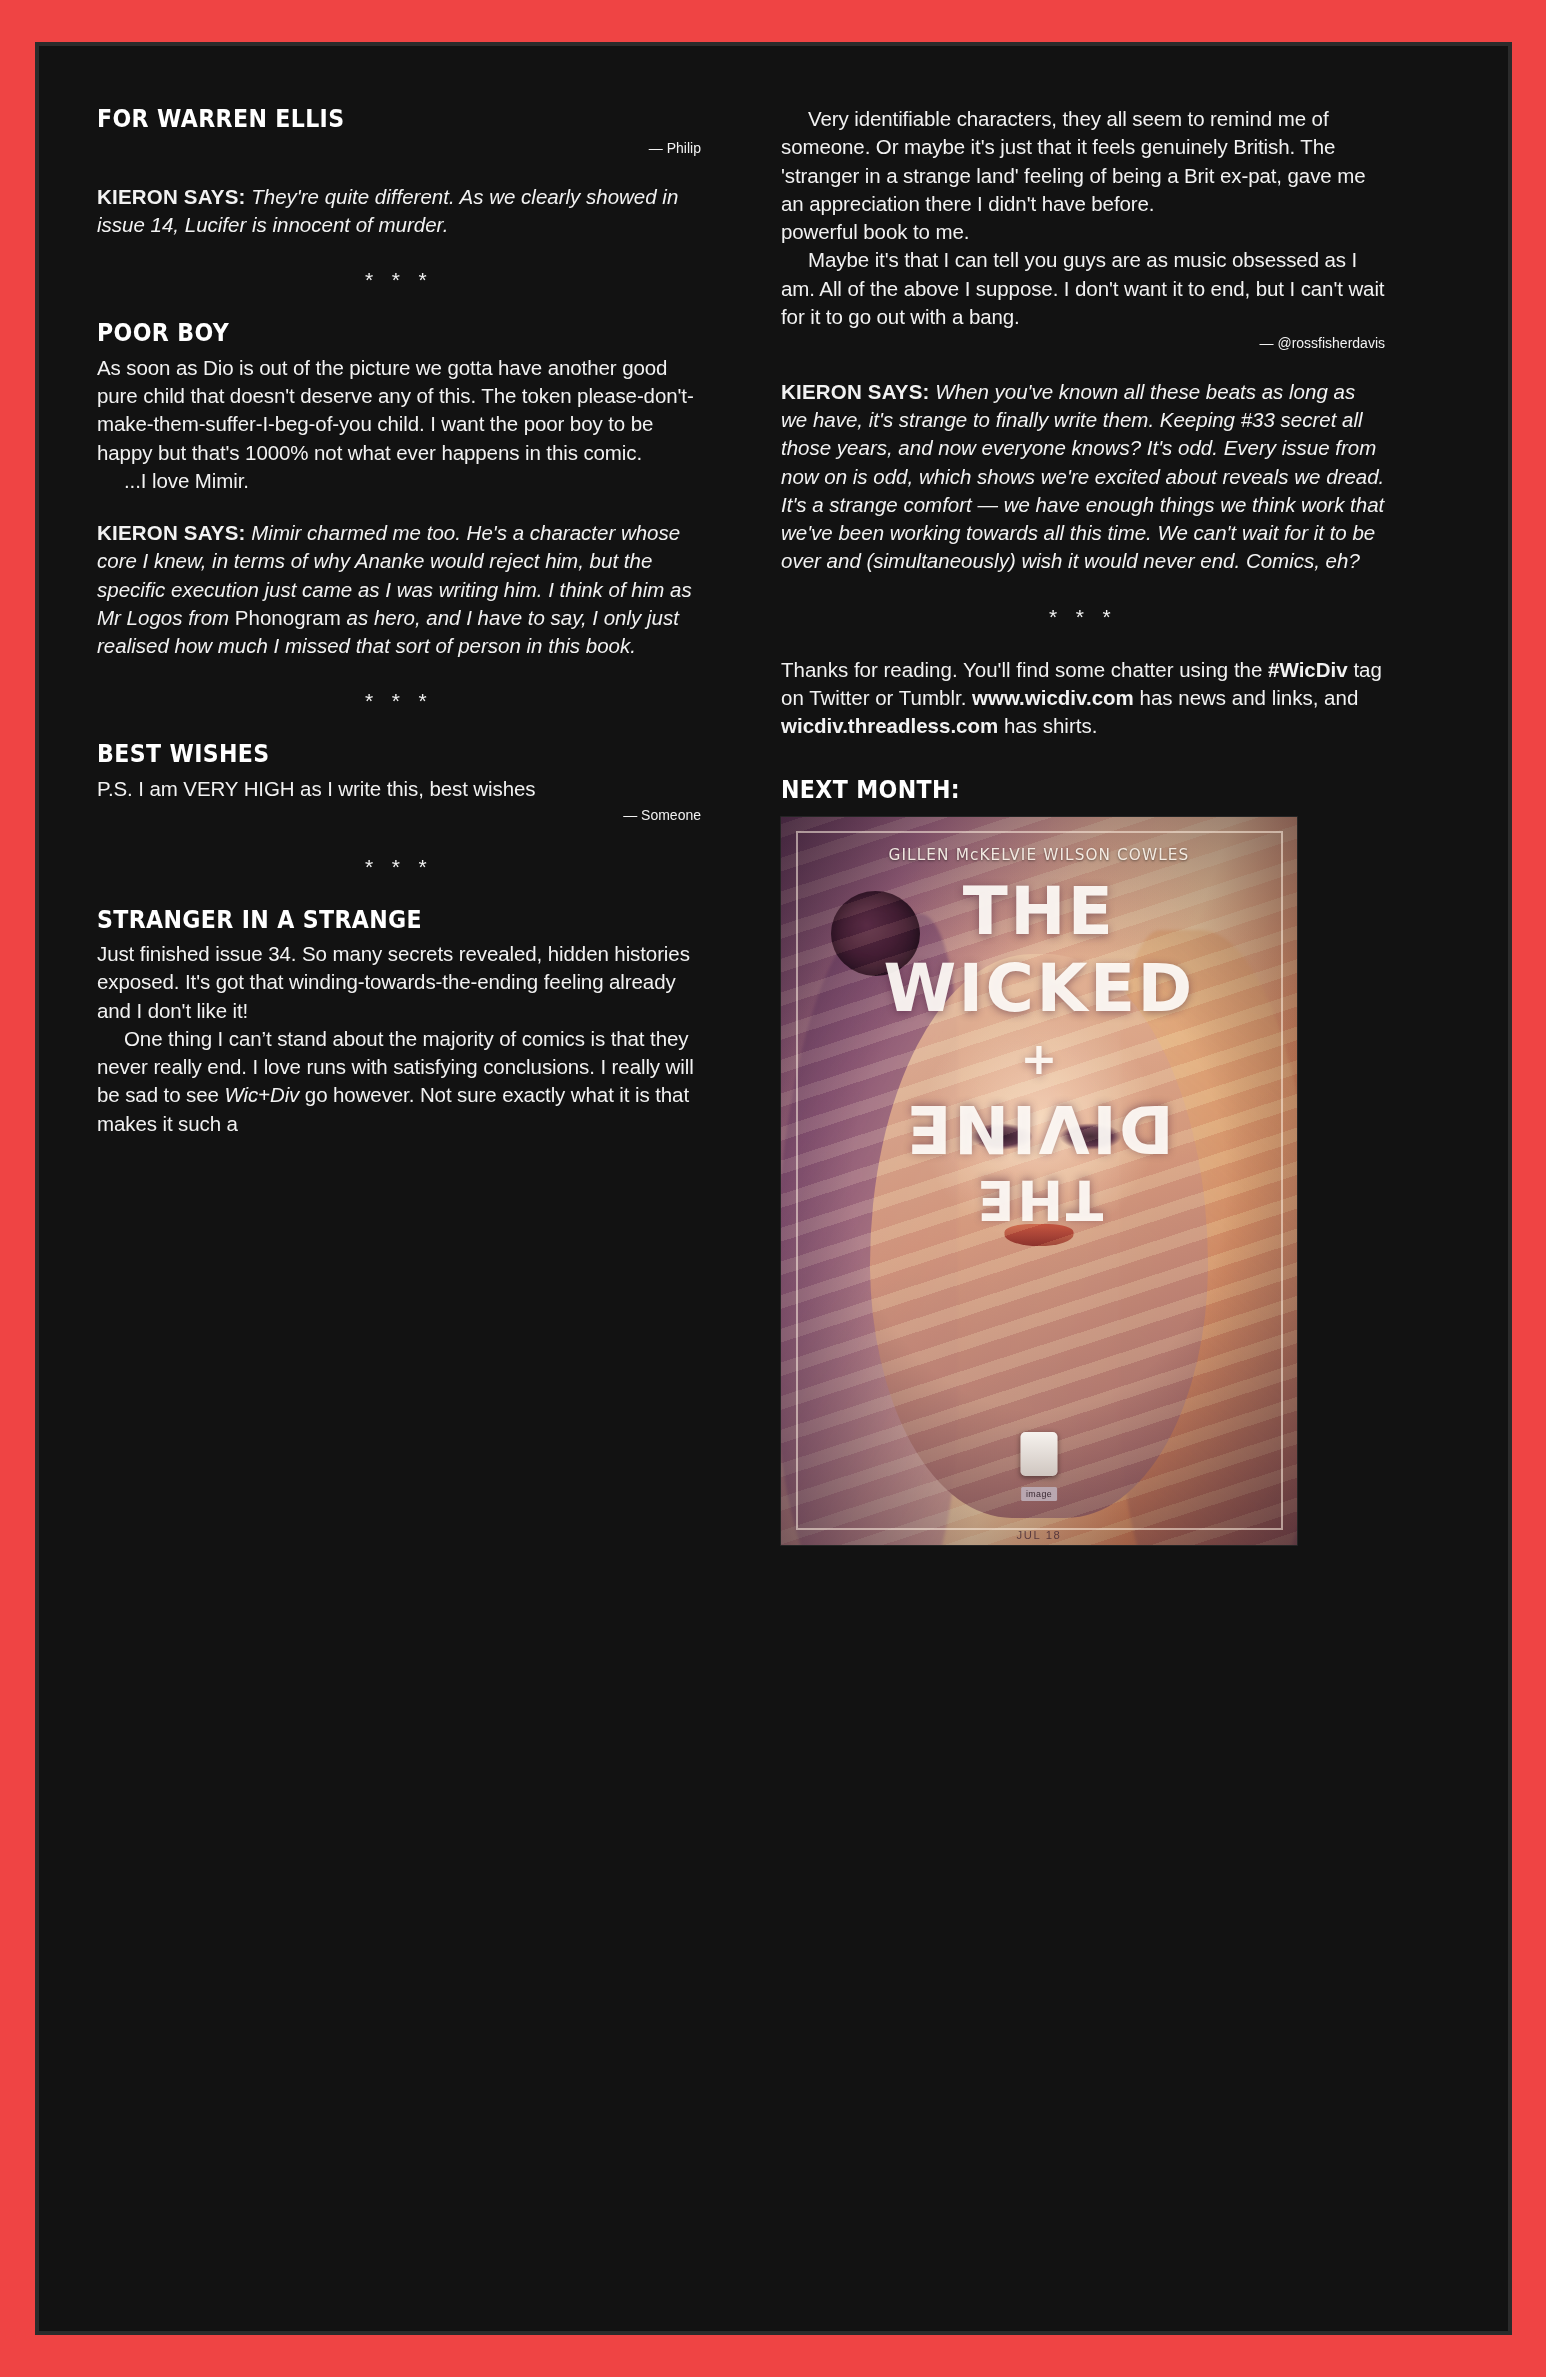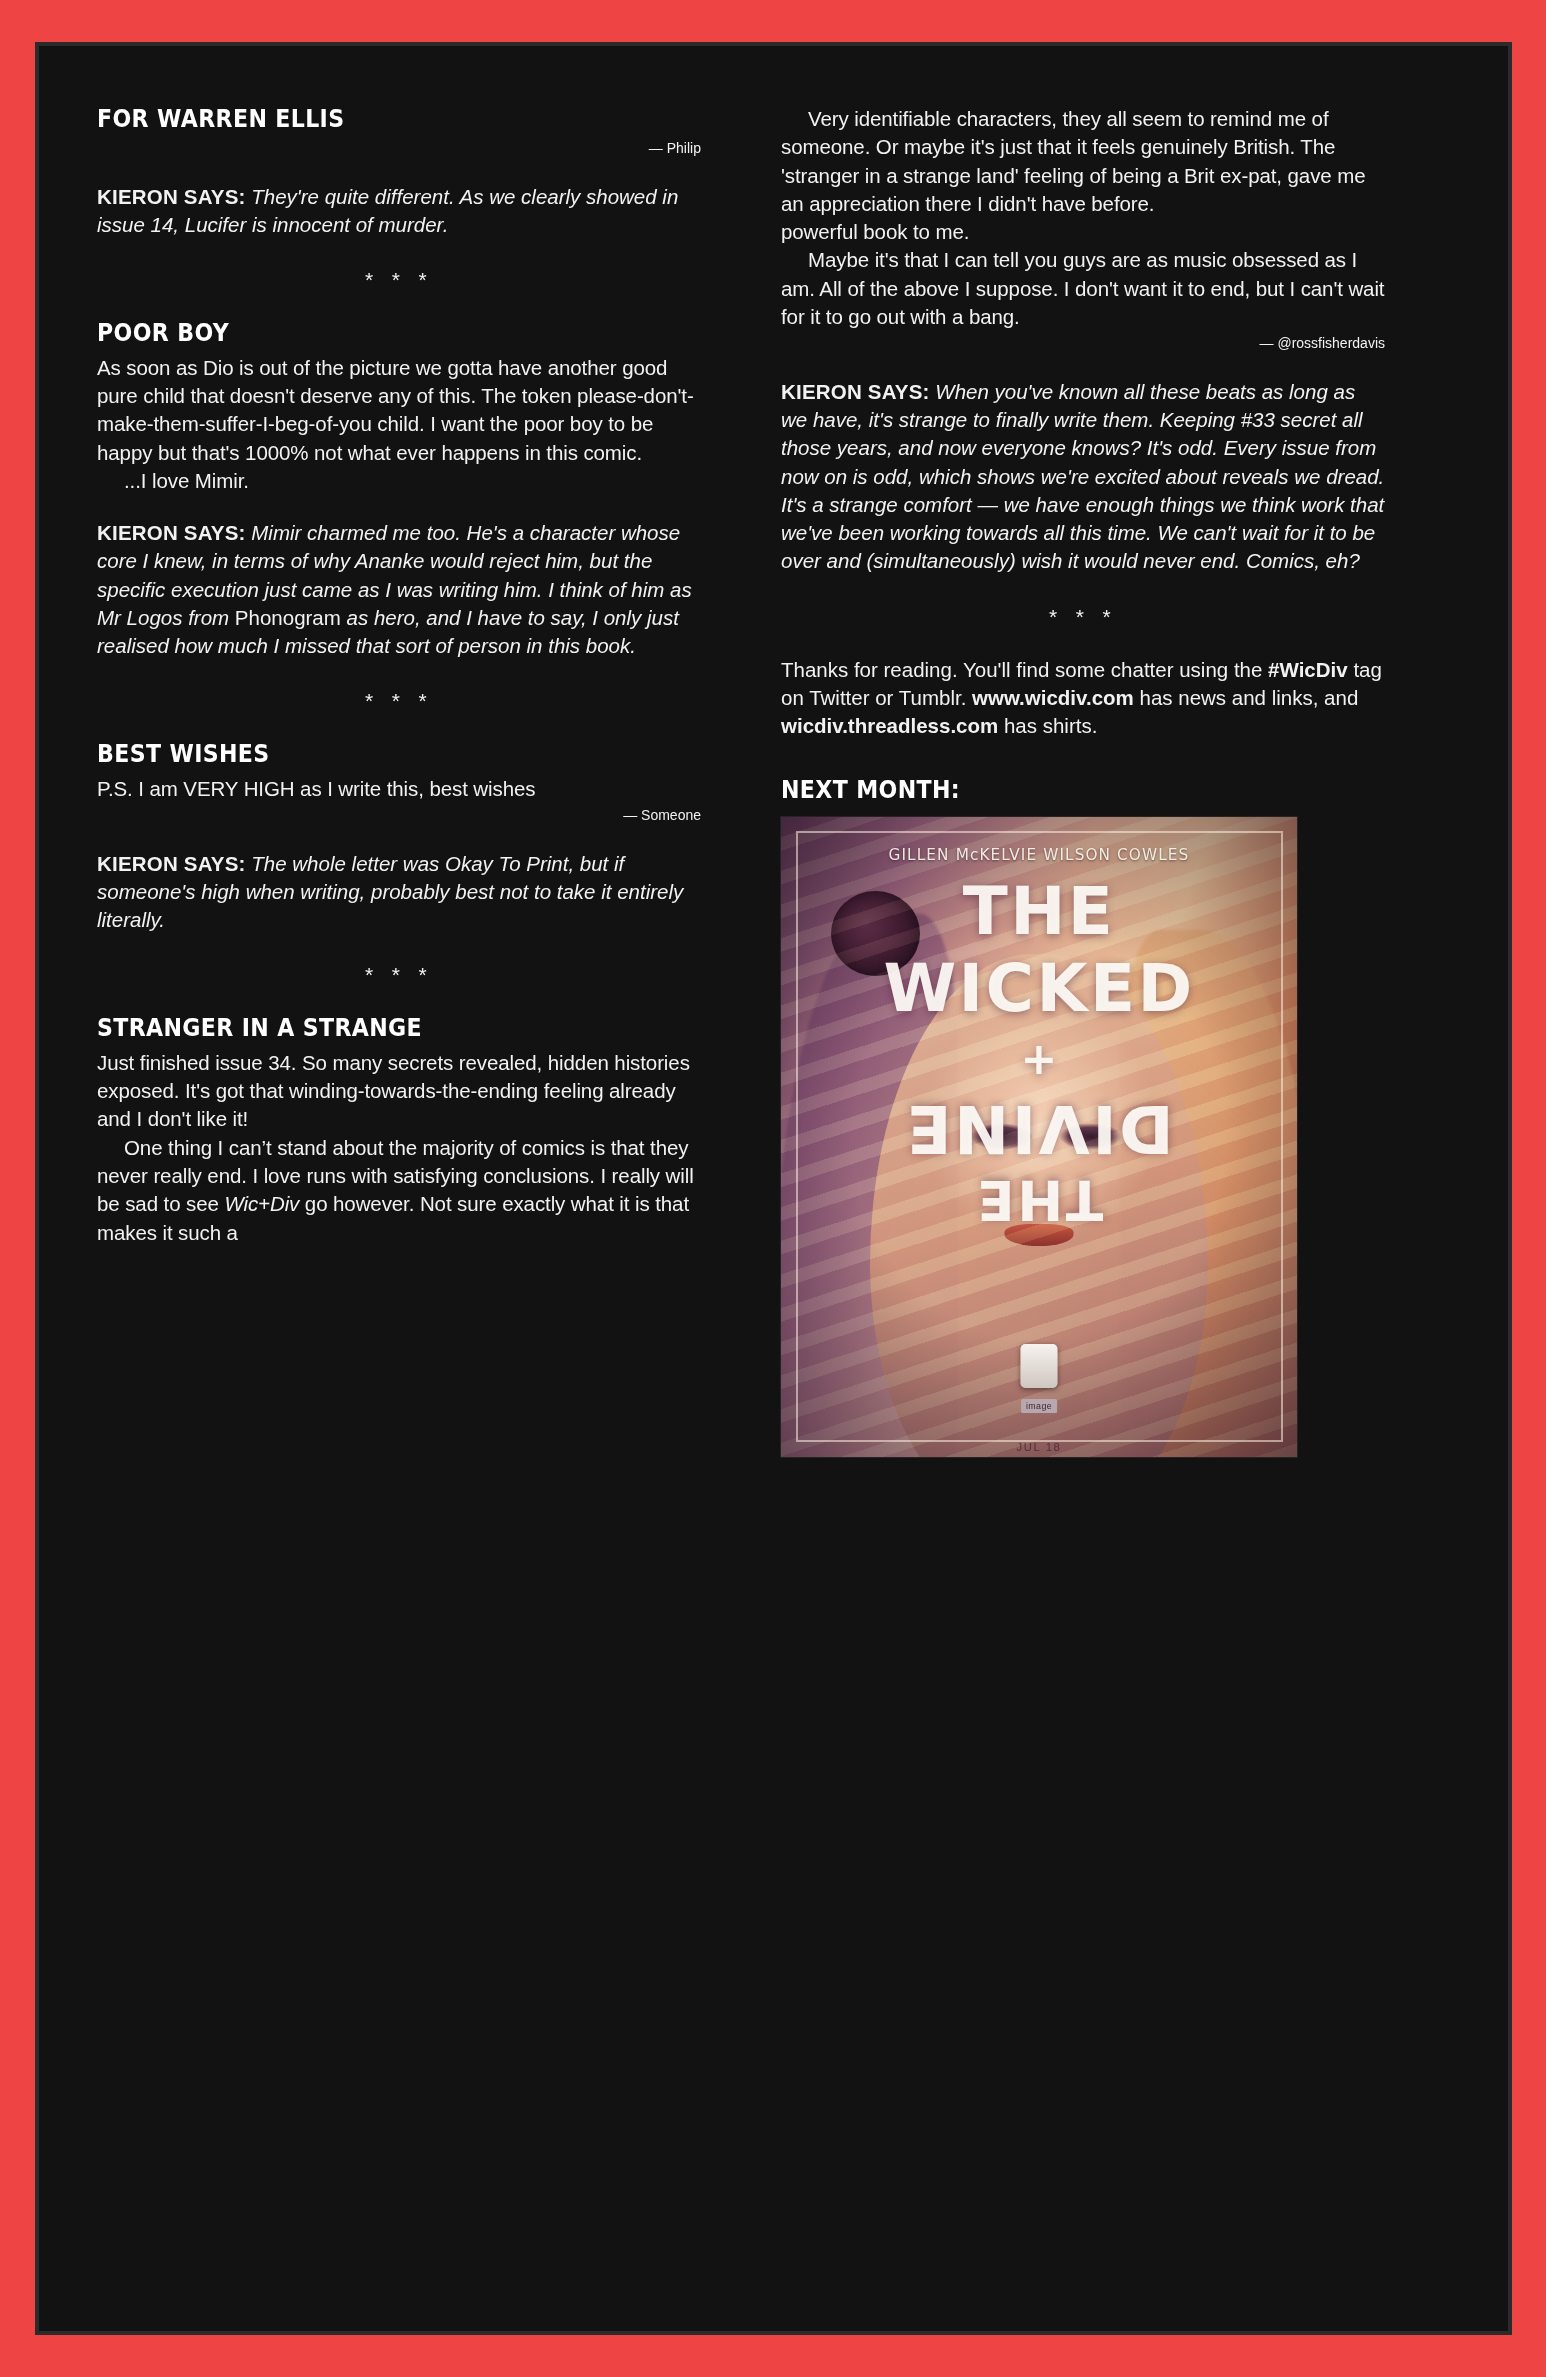--- a/index.html
+++ b/index.html
@@ -113,21 +113,21 @@
     letter-spacing: 0.4px;
     margin: 35px 0 13px 0;
     transform: scaleX(0.92);
     transform-origin: left center;
   }
 
   
   .cover {
     position: relative;
     width: 516px;
-    height: 640px;
+    height: 728px;
     margin-top: 3.2px;
     overflow: hidden;
     background: linear-gradient(140deg,#f3d9c4 0%, #e8b98f 25%, #d79a72 50%, #c58a6e 75%, #b57a69 100%);
     box-shadow: 0 0 0 0.8px #2a2a2a;
   }
   .cover-bg {
     position: absolute; inset: 0;
     background:
       radial-gradient(ellipse 70% 55% at 52% 46%, rgba(255,225,190,0.55) 0%, rgba(210,150,120,0.2) 55%, rgba(90,50,70,0.0) 80%),
       linear-gradient(110deg, #6e4a63 0%, #a8738a 18%, #e0b497 42%, #f1cfa2 58%, #d98f5f 78%, #8c5a5a 100%);
@@ -295,21 +295,20 @@
         <p class="body indent">...I love Mimir.</p>
         <div class="kieron"><span class="tag">KIERON SAYS:</span> <span class="said"><span>Mimir charmed me too. He's a character whose core I knew, in terms of why Ananke would reject him, but the specific execution just came as I was writing him. I think of him as Mr Logos from </span><span class="roman">Phonogram</span><span> as hero, and I have to say, I only just realised how much I missed that sort of person in this book.</span></span></div>
       </div>
 
       <div class="divider">* * *</div>
 
       <div class="block">
         <h2 class="section-title">BEST WISHES</h2>
         <p class="body">P.S. I am VERY HIGH as I write this, best wishes</p>
         <div class="signature">— Someone</div>
-        <div class="kieron"><span class="tag">KIERON SAYS:</span> <span class="said">The whole letter was Okay To Print, but if someone's high when writing, probably best not to take it entirely literally.</span></div>
       </div>
 
       <div class="divider">* * *</div>
 
       <div class="block">
         <h2 class="section-title">STRANGER IN A STRANGE</h2>
         <p class="body">Just finished issue 34. So many secrets revealed, hidden histories exposed. It's got that winding-towards-the-ending feeling already and I don't like it!</p>
         <p class="body indent">One thing I can’t stand about the majority of comics is that they never really end. I love runs with satisfying conclusions. I really will be sad to see <em>Wic+Div</em> go however. Not sure exactly what it is that makes it such a</p>
       </div>
 

